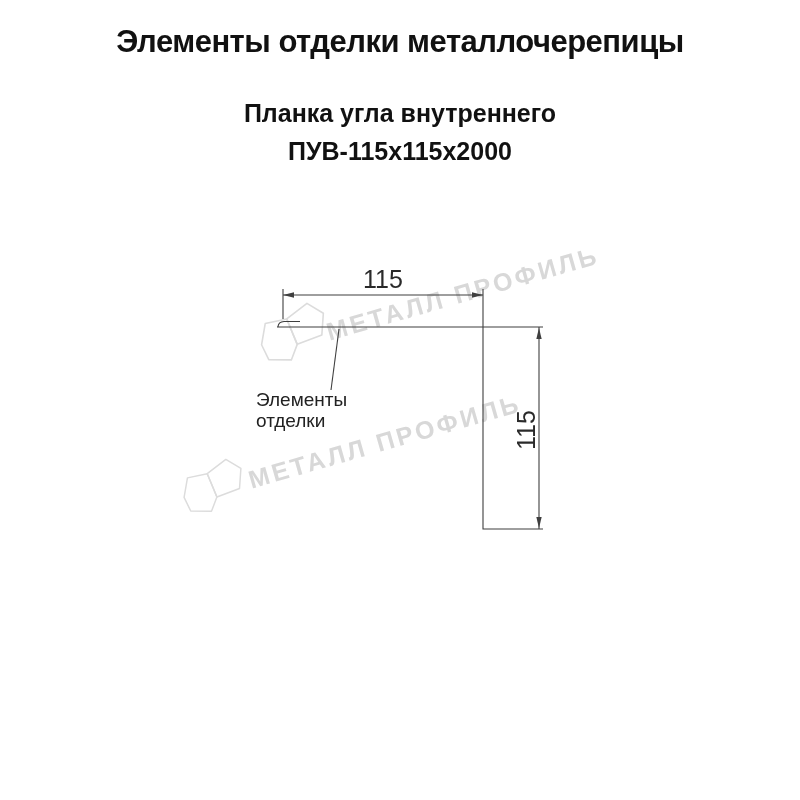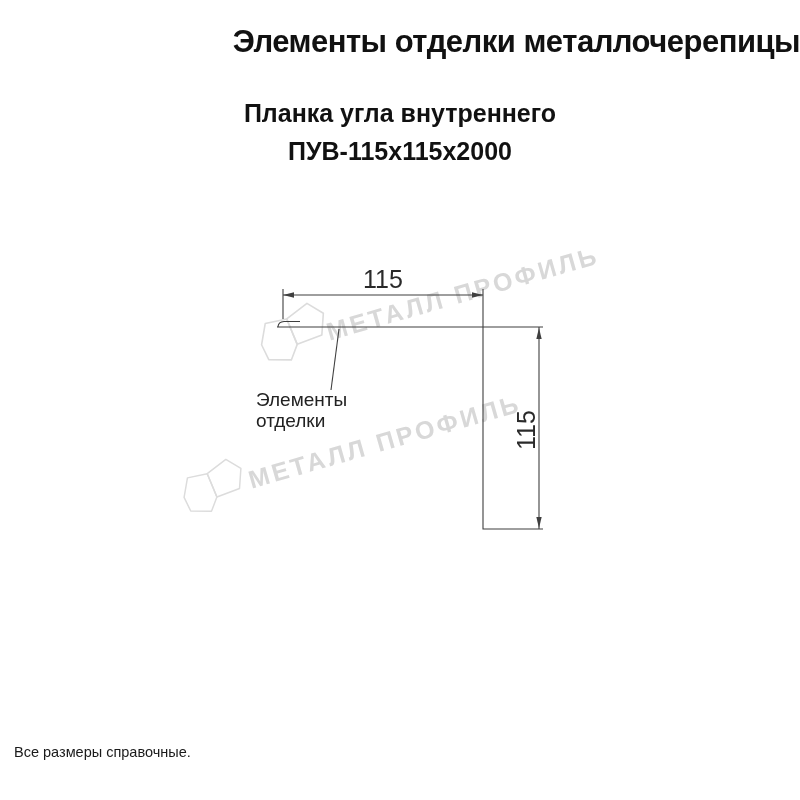--- a/index.html
+++ b/index.html
@@ -7,21 +7,21 @@
     width:800px;height:800px;
     background:#ffffff;
     position:relative;
     overflow:hidden;
     font-family:"Liberation Sans", sans-serif;
     color:#1a1a1a;
   }
   .abs{position:absolute;}
   .page-title{
     top:24px;left:0;width:800px;
-    text-align:right;
+    text-align:center;
     font-size:31px;font-weight:700;letter-spacing:-0.5px;
     color:#111;
   }
   .subtitle{
     top:99px;left:0;width:800px;
     text-align:center;
     font-size:25px;font-weight:700;
     color:#111;
   }
   .model{
@@ -108,14 +108,13 @@
 
 <div class="abs dim-label dim-top">115</div>
 <div class="abs dim-label dim-right">115</div>
 
 <div class="abs face-label">
   <div>Элементы</div>
   <div>отделки</div>
 </div>
 
 <div class="abs footer">
-  <div>Все размеры справочные.</div>
 </div>
 
 </body></html>

